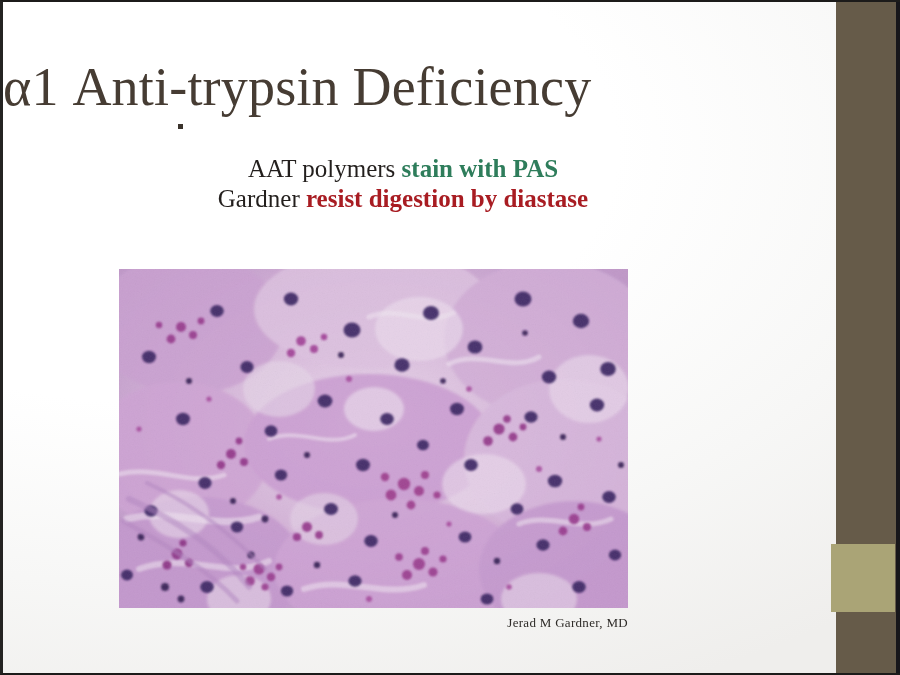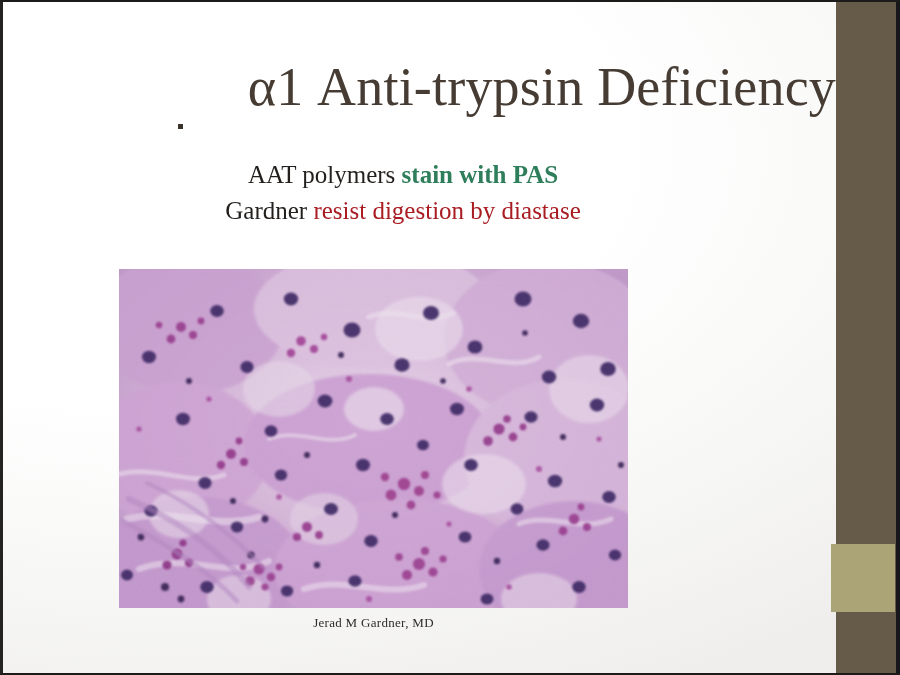--- a/index.html
+++ b/index.html
@@ -53,21 +53,21 @@
     height: 68px;
     background: #aaa476;
   }
 
   
   #title {
     position: absolute;
     left: 0;
     top: 57px;
     width: 833px;
-    text-align: right;
+    text-align: left;
     font-size: 54px;
     line-height: 1.05;
     color: #463c33;
     letter-spacing: 0.2px;
     white-space: nowrap;
   }
   #title-dot {
     position: absolute;
     left: 175px;
     top: 122px;
@@ -80,23 +80,23 @@
   #body-text {
     position: absolute;
     left: 0;
     top: 152px;
     width: 800px;
     text-align: center;
     color: #231f1d;
     font-size: 25px;
     line-height: 30px;
   }
-  #body-text .line { white-space: nowrap; margin-top: 6px; }
+  #body-text .line { white-space: nowrap; }
   .hl-green { color: #2e7d5b; font-weight: bold; }
-  .hl-red   { color: #a81c22; font-weight: normal; }
+  .hl-red   { color: #a81c22; font-weight: bold; }
 
   
   #histo-wrap {
     position: absolute;
     left: 116px;
     top: 267px;
     width: 509px;
     height: 339px;
   }
   #histo {
@@ -104,21 +104,21 @@
     height: 100%;
     display: block;
   }
 
   
   #caption {
     position: absolute;
     left: 116px;
     top: 613px;
     width: 509px;
-    text-align: center;
+    text-align: right;
     font-size: 13px;
     color: #2f2c29;
     letter-spacing: 0.3px;
   }
 </style>
 </head>
 <body>
 
 <div id="slide">
 

